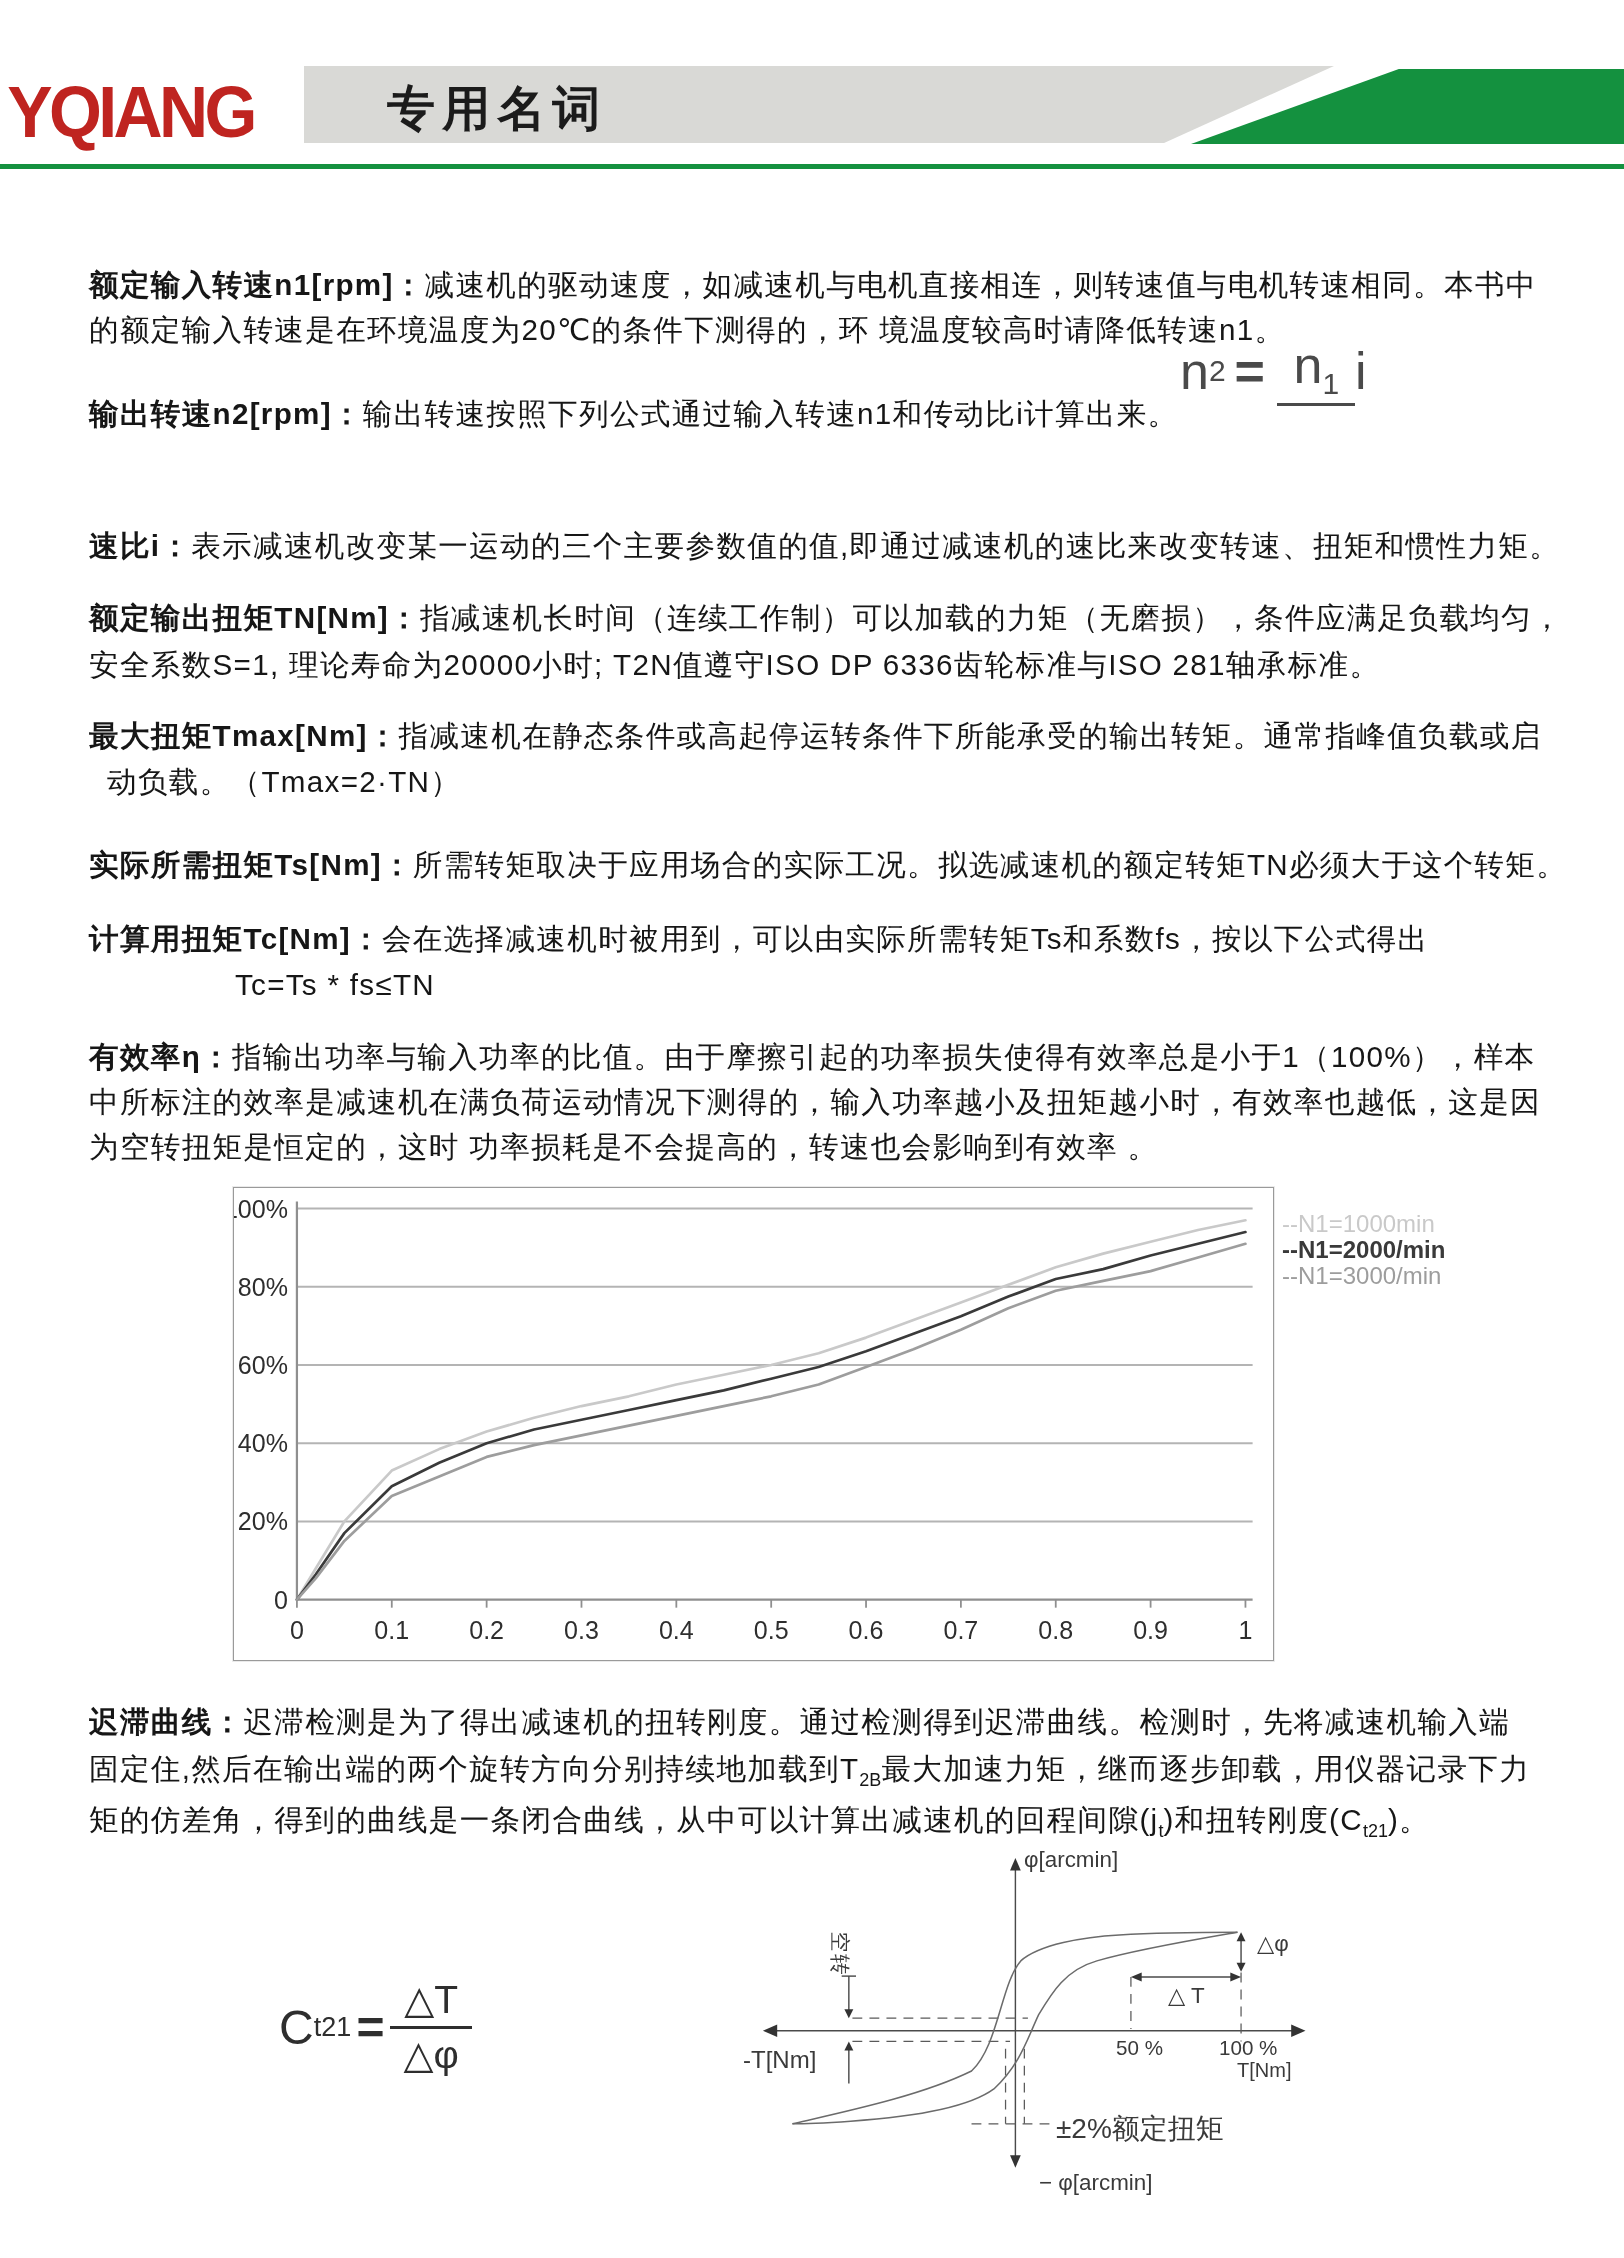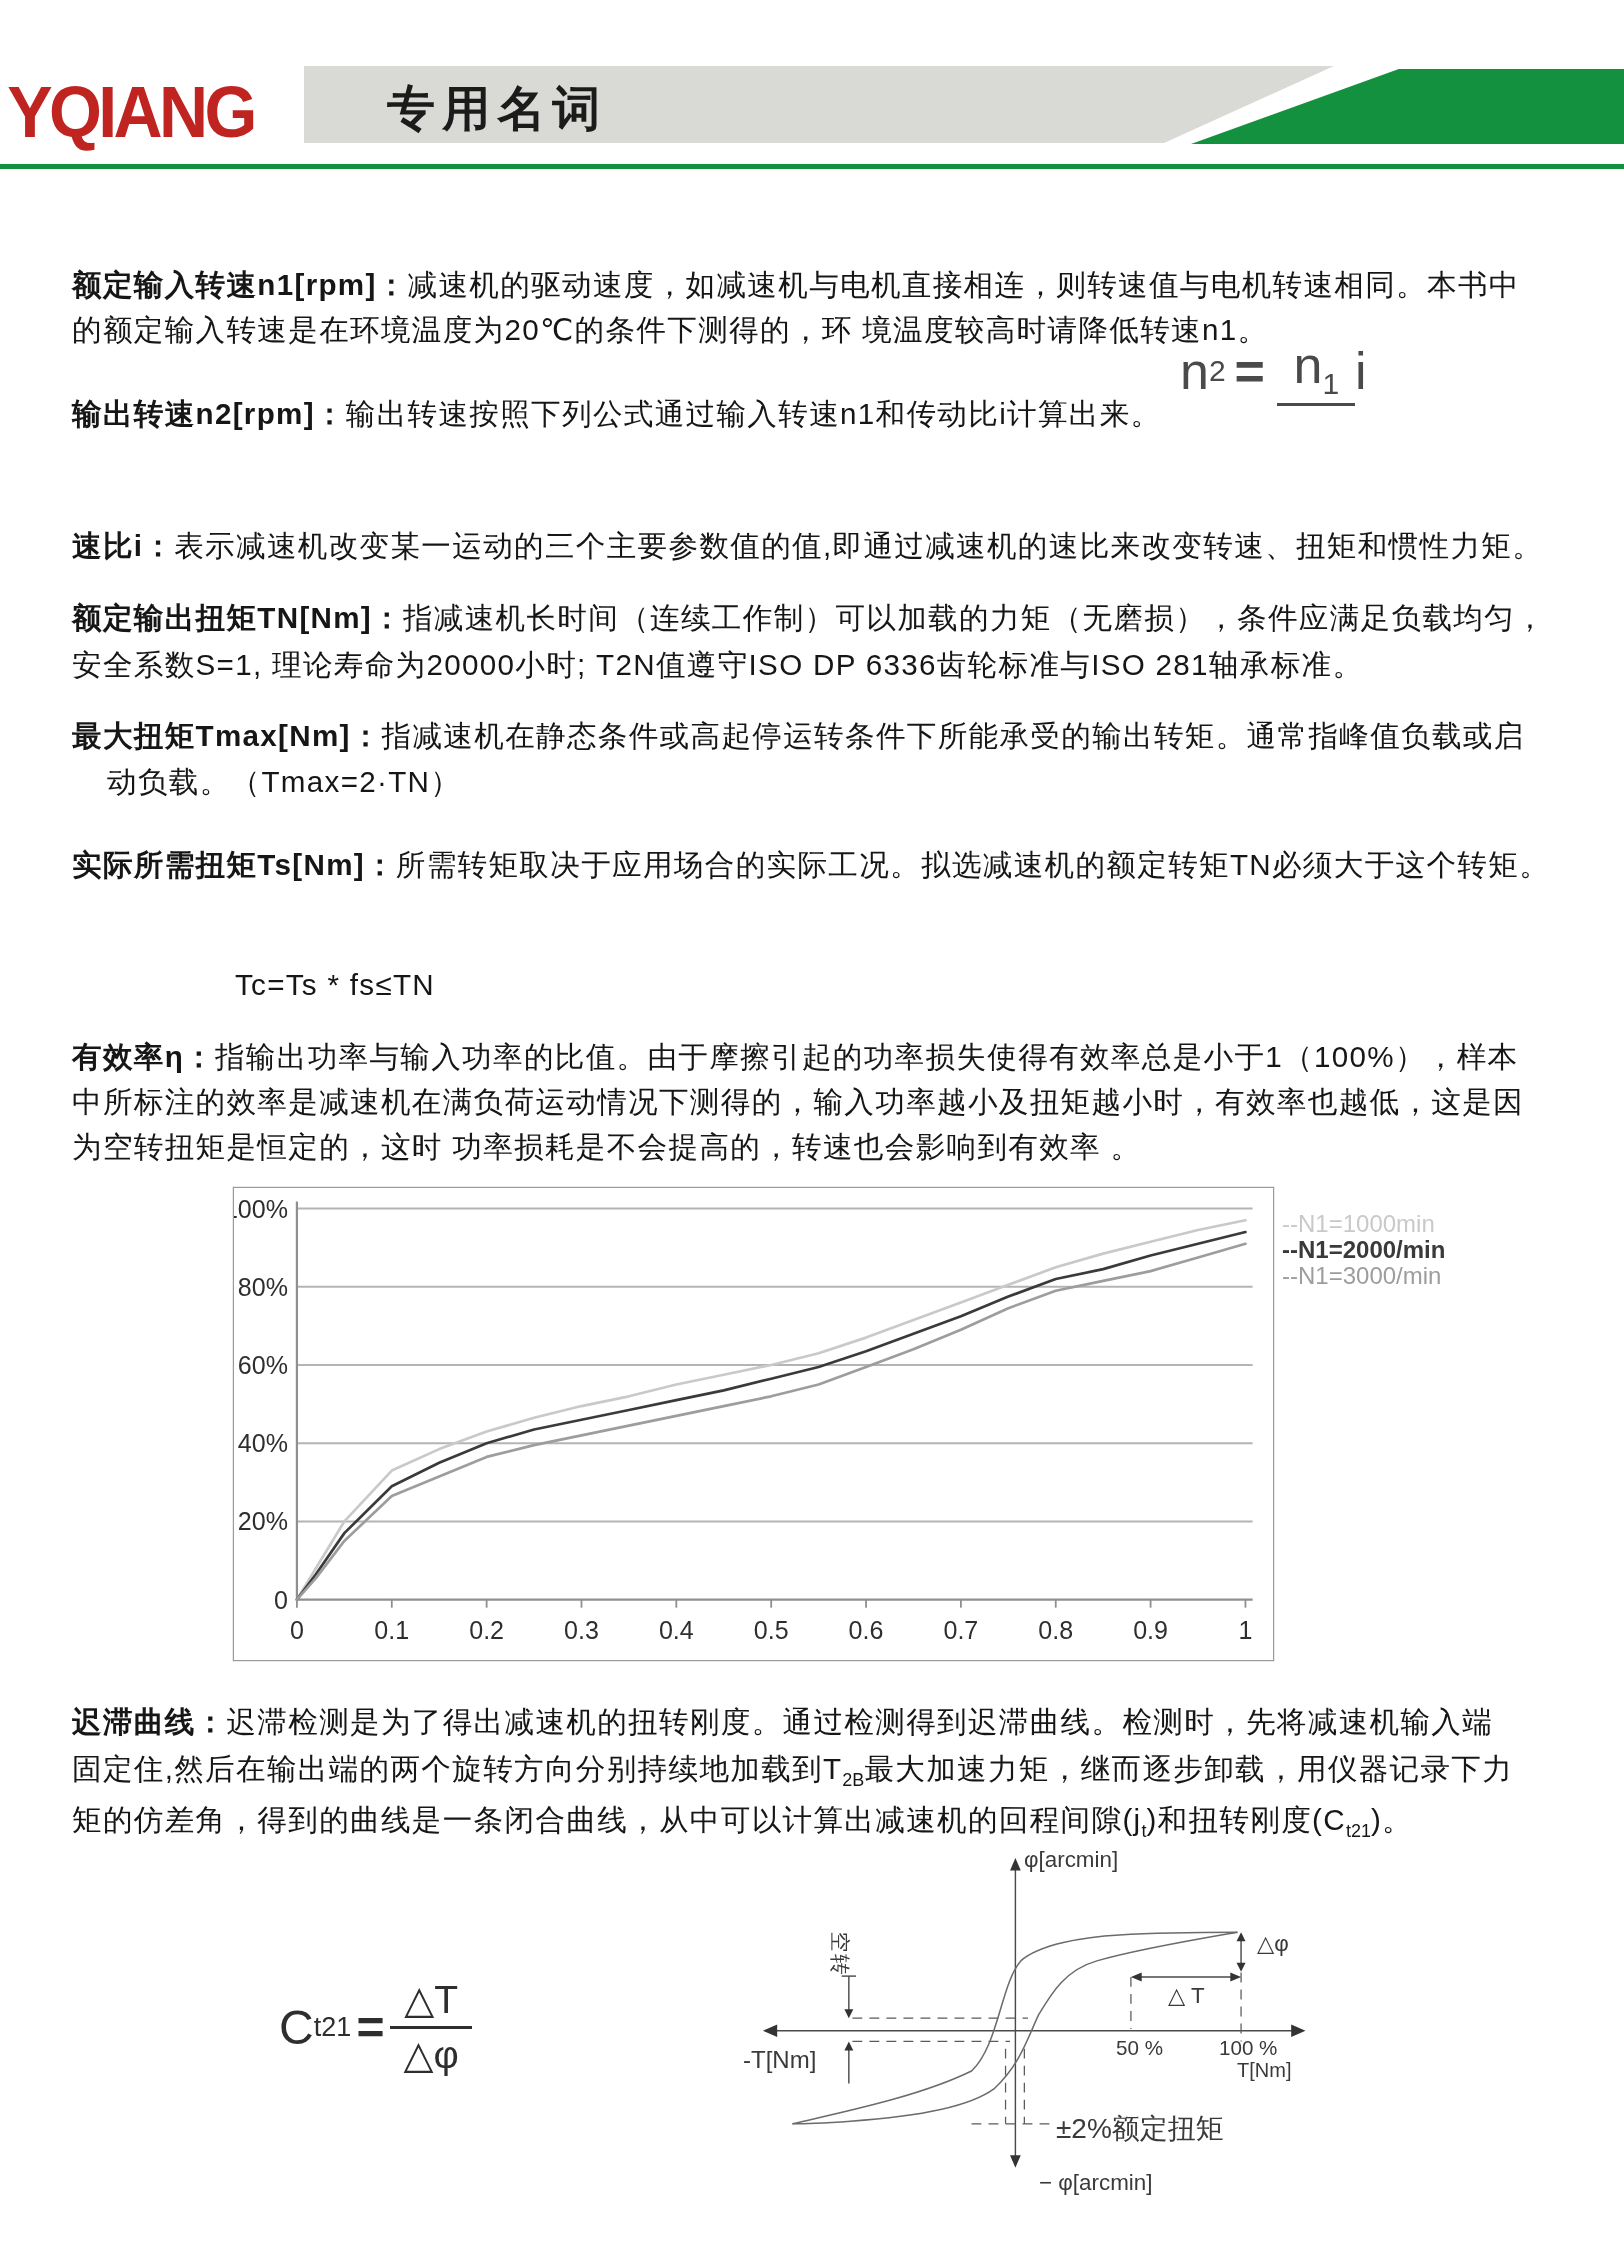--- a/index.html
+++ b/index.html
@@ -10,21 +10,21 @@
   #logo{position:absolute;left:7.2px;top:73px;font-size:68px;font-weight:900;
         color:#bf2420;letter-spacing:-3.6px;transform:scaleY(1.05);white-space:nowrap;}
   #graybar{position:absolute;left:304px;top:66px;width:1030px;height:77px;background:#d9d9d6;
         clip-path:polygon(0 0,100% 0,83.5% 100%,0 100%);}
   #pagetitle{position:absolute;left:387px;top:77px;font-size:48px;font-weight:700;color:#1b1b1b;letter-spacing:7.2px;}
   #greenpara{position:absolute;left:1191px;top:69px;width:433px;height:75px;background:#14913f;
         clip-path:polygon(48% 0,100% 0,100% 100%,0 100%);}
   #greenline{position:absolute;left:0;top:164px;width:1625px;height:4.5px;background:#14913f;}
 
   
-  .tl{position:absolute;left:72px;font-size:29.6px;line-height:39px;letter-spacing:1.3px;
+  .tl{position:absolute;left:89px;font-size:29.6px;line-height:39px;letter-spacing:1.3px;
       color:#161616;white-space:nowrap;}
   .tl b{font-weight:700;letter-spacing:1.3px;}
   .tl sub{font-size:18px;letter-spacing:0;}
 
   
   #f-n2{position:absolute;left:1180px;top:335px;display:flex;align-items:center;
         color:#4a4a4a;font-size:52px;}
   #f-n2 .base{font-weight:400;}
   #f-n2 sub{font-size:30px;}
   #f-n2 .eq{margin:0 12.5px 0 9px;font-weight:700;}
@@ -88,20 +88,21 @@
   <div class="tl" style="top:526px"><b>速比i：</b><span>表示减速机改变某一运动的三个主要参数值的值,即通过减速机的速比来改变转速、扭矩和惯性力矩。</span></div>
 
   <div class="tl" style="top:598px"><b>额定输出扭矩TN[Nm]：</b><span>指减速机长时间（连续工作制）可以加载的力矩（无磨损），条件应满足负载均匀，</span></div>
   <div class="tl" style="top:645px"><span>安全系数S=1, 理论寿命为20000小时; T2N值遵守ISO DP 6336齿轮标准与ISO  281轴承标准。</span></div>
 
   <div class="tl" style="top:716px"><b>最大扭矩Tmax[Nm]：</b><span>指减速机在静态条件或高起停运转条件下所能承受的输出转矩。通常指峰值负载或启</span></div>
   <div class="tl" style="top:762px;left:107px"><span>动负载。（Tmax=2·TN）</span></div>
 
   <div class="tl" style="top:845px"><b>实际所需扭矩Ts[Nm]：</b><span>所需转矩取决于应用场合的实际工况。拟选减速机的额定转矩TN必须大于这个转矩。</span></div>
 
+  <div class="tl" style="top:919px"><b>计算用扭矩Tc[Nm]：</b><span>会在选择减速机时被用到，可以由实际所需转矩Ts和系数fs，按以下公式得出</span></div>
   <div class="tl" style="top:965px;left:235px"><span>Tc=Ts * fs≤TN</span></div>
 
   <div class="tl" style="top:1037px"><b>有效率η：</b><span>指输出功率与输入功率的比值。由于摩擦引起的功率损失使得有效率总是小于1（100%），样本</span></div>
   <div class="tl" style="top:1082px"><span>中所标注的效率是减速机在满负荷运动情况下测得的，输入功率越小及扭矩越小时，有效率也越低，这是因</span></div>
   <div class="tl" style="top:1127px"><span>为空转扭矩是恒定的，这时 功率损耗是不会提高的，转速也会影响到有效率 。</span></div>
 
   <div id="chartwrap">
     <svg id="chart-svg" width="1035" height="468" viewBox="0 0 1156 523">
         <line x1="70" y1="460" x2="1138" y2="460" stroke="#8f8f8f" stroke-width="2.5"></line>
         <text x="60" y="470" text-anchor="end" font-size="28" fill="#2e2e2e">0</text>

